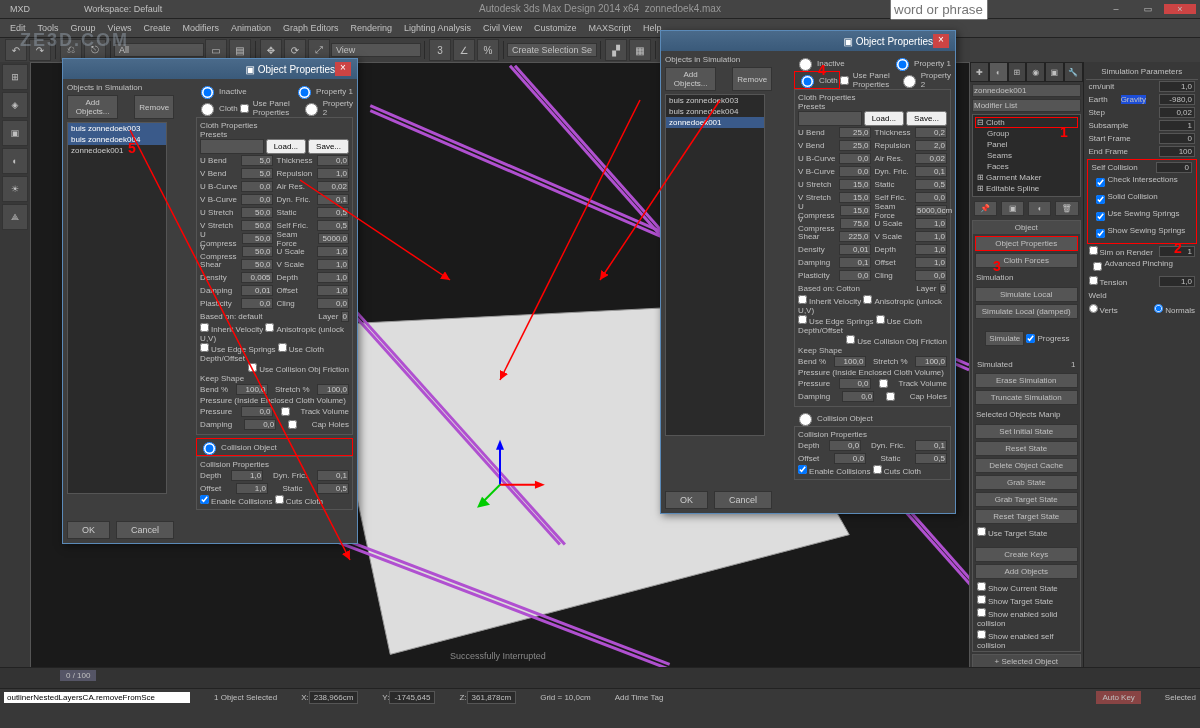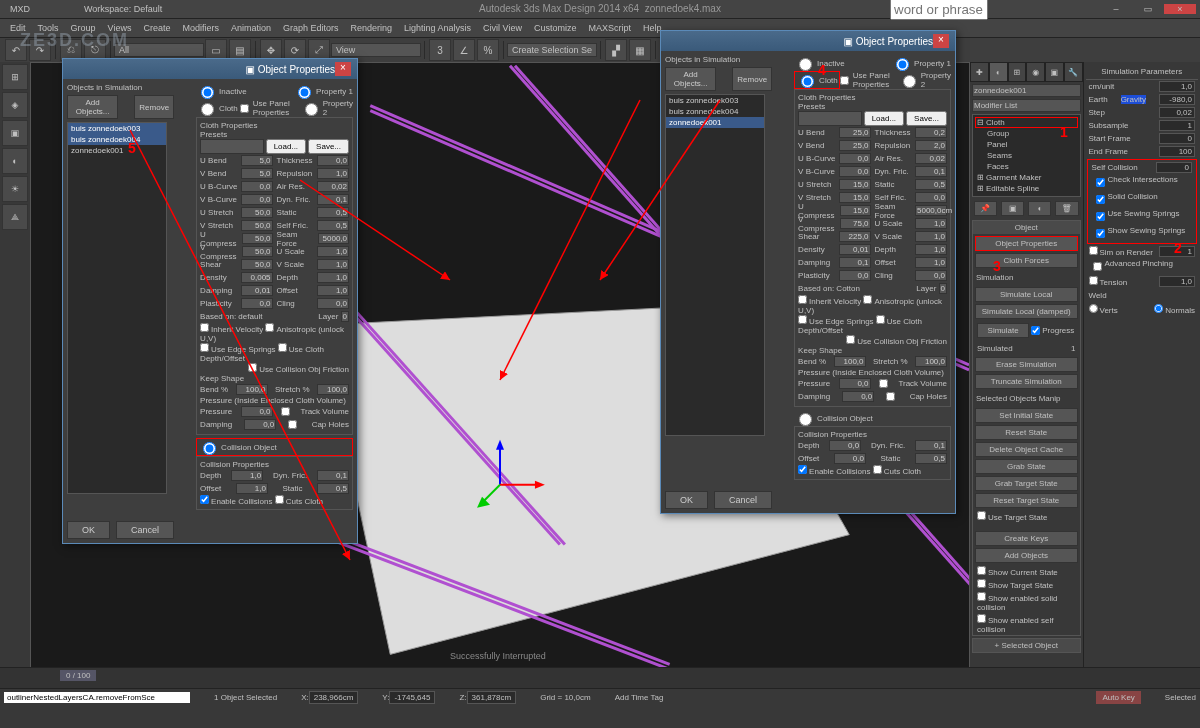--- a/index.html
+++ b/index.html
@@ -191,21 +191,21 @@
       <div class="rollbtn" style="flex:1">◐</div>
       <div class="rollbtn" style="flex:1">🗑</div>
     </div>
     <div class="rollout">
       <div class="rollhead">Object</div>
       <div class="rollbtn hilite-btn">Object Properties</div>
       <div class="rollbtn">Cloth Forces</div>
       <div style="padding:3px;text-align:left">Simulation</div>
       <div class="rollbtn">Simulate Local</div>
       <div class="rollbtn">Simulate Local (damped)</div>
-      <div style="display:flex;margin:2px">
+      <div style="display:flex;margin:10px">
           <div class="rollbtn" style="flex:1">Simulate</div>
           <label style="flex:1;font-size:8px;display:flex;align-items:center">
             <input type="checkbox" class="chk8" checked="" style="">
             <span>Progress</span>
           </label>
         </div>
       <div style="display:flex;justify-content:space-between;padding:2px 4px">
           <span>Simulated</span>
           <span>1</span>
         </div>

